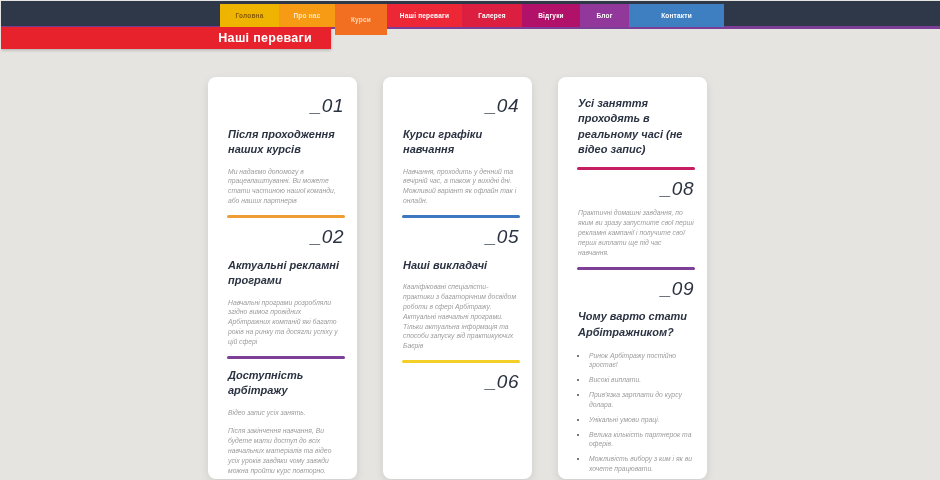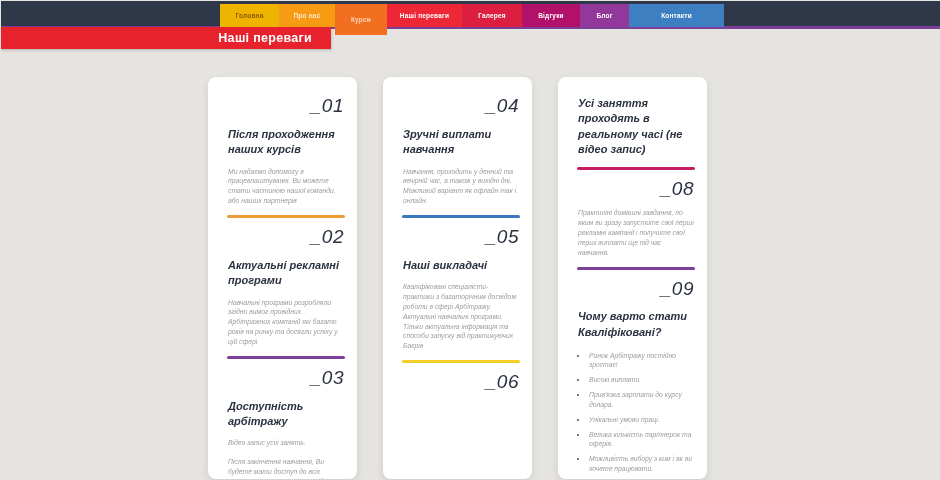--- a/index.html
+++ b/index.html
@@ -114,45 +114,44 @@
 <div class="cards" id="cards">
     <div class="card">
       <div class="num">_01</div>
       <div class="heading">Після проходження наших курсів</div>
       <div class="para">Ми надаємо допомогу в працевлаштуванні. Ви можете стати частиною нашої команди, або наших партнерів</div>
       <div class="divider" style="background: rgb(238, 157, 53);"></div>
       <div class="num">_02</div>
       <div class="heading">Актуальні рекламні програми</div>
       <div class="para">Навчальні програми розробляли згідно вимог провідних Арбітражних компаній які багато років на ринку та досягли успіху у цій сфері</div>
       <div class="divider" style="background: rgb(125, 63, 152);"></div>
-      <div class="num">_03</div>
       <div class="heading">Доступність арбітражу</div>
       <div class="para">Відео запис усіх занять.</div>
       <div class="para">Після закінчення навчання, Ви будете мати доступ до всіх навчальних матеріалів та відео усіх уроків завдяки чому завжди можна пройти курс повторно.</div>
       <div class="para">А також ми надаємо рекомендовану літературу для подальшого самонавчання.</div>
     </div>
     <div class="card">
       <div class="num">_04</div>
-      <div class="heading">Зручні виплати навчання</div>
+      <div class="heading">Курси графіки навчання</div>
       <div class="para">Навчання, проходить у денний та вечірній час, а також у вихідні дні. Можливий варіант як офлайн так і онлайн.</div>
       <div class="divider" style="background: rgb(60, 119, 191);"></div>
       <div class="num">_05</div>
       <div class="heading">Наші викладачі</div>
       <div class="para">Кваліфіковані спеціалісти-практики з багаторічним досвідом роботи в сфері Арбітражу. Актуальні навчальні програми. Тільки актуальна інформація та способи запуску від практикуючих Баєрів</div>
       <div class="divider" style="background: rgb(243, 207, 39);"></div>
       <div class="num">_06</div>
     </div>
     <div class="card">
       <div class="heading">Усі заняття проходять в реальному часі (не відео запис)</div>
       <div class="divider" style="background: rgb(197, 30, 99);"></div>
       <div class="num">_08</div>
       <div class="para">Практичні домашні завдання, по яким ви зразу запустите свої перші рекламні кампанії і получите свої перші виплати ще під час навчання.</div>
       <div class="divider" style="background: rgb(125, 63, 152);"></div>
       <div class="num">_09</div>
-      <div class="heading">Чому варто стати Кваліфіковані?</div>
+      <div class="heading">Чому варто стати Арбітражником?</div>
       <ul class="bullets">
         <li>Ринок Арбітражу постійно зростає!</li>
         <li>Високі виплати.</li>
         <li>Прив'язка зарплати до курсу долара.</li>
         <li>Унікальні умови праці.</li>
         <li>Велика кількість партнерок та оферів.</li>
         <li>Можливість вибору з ким і як ви хочете працювати.</li>
         <li>Ваш ринок не тільки Україна, а всі країни світу.</li>
       </ul>
     </div>

